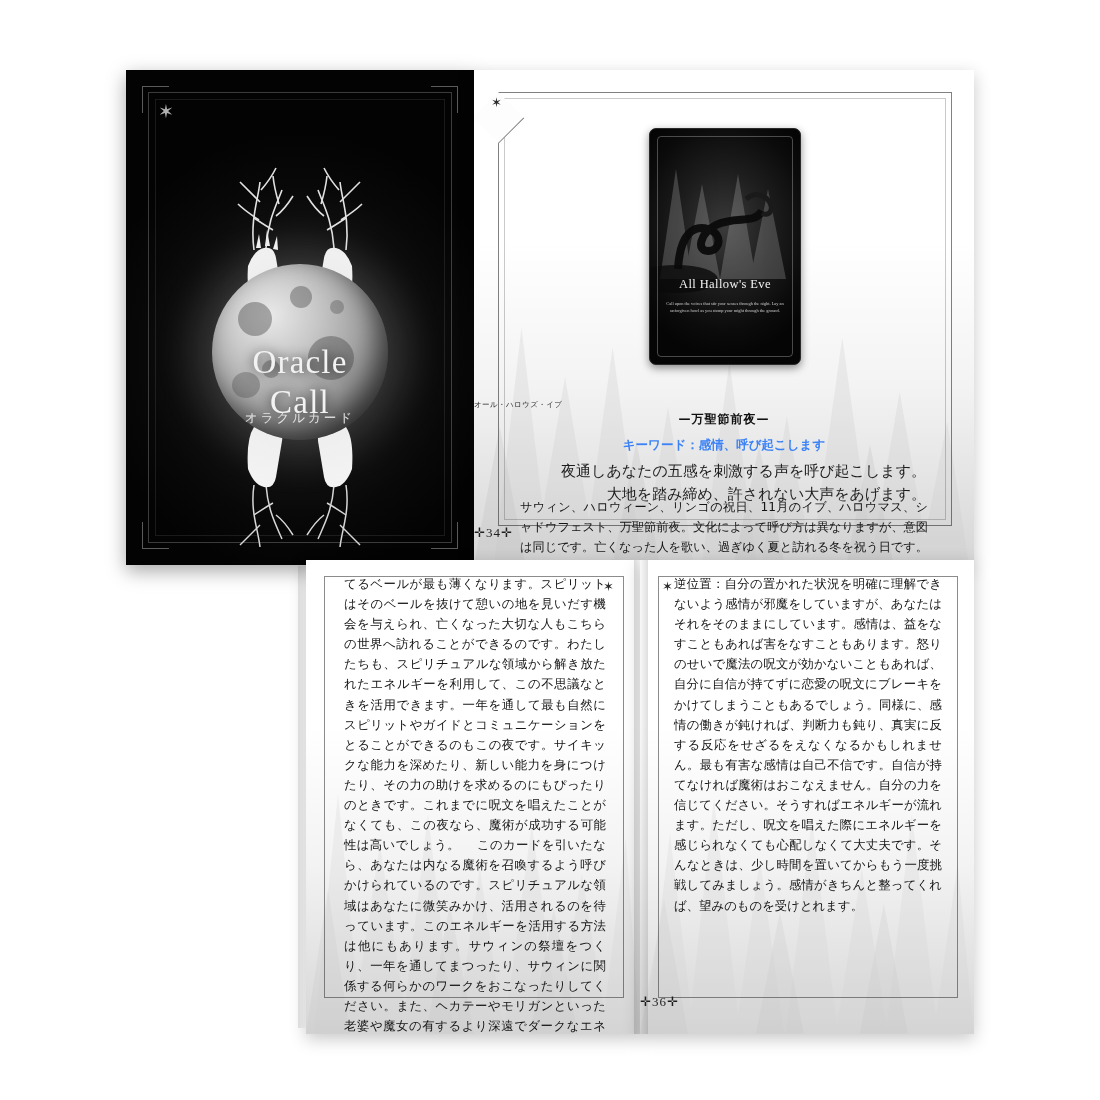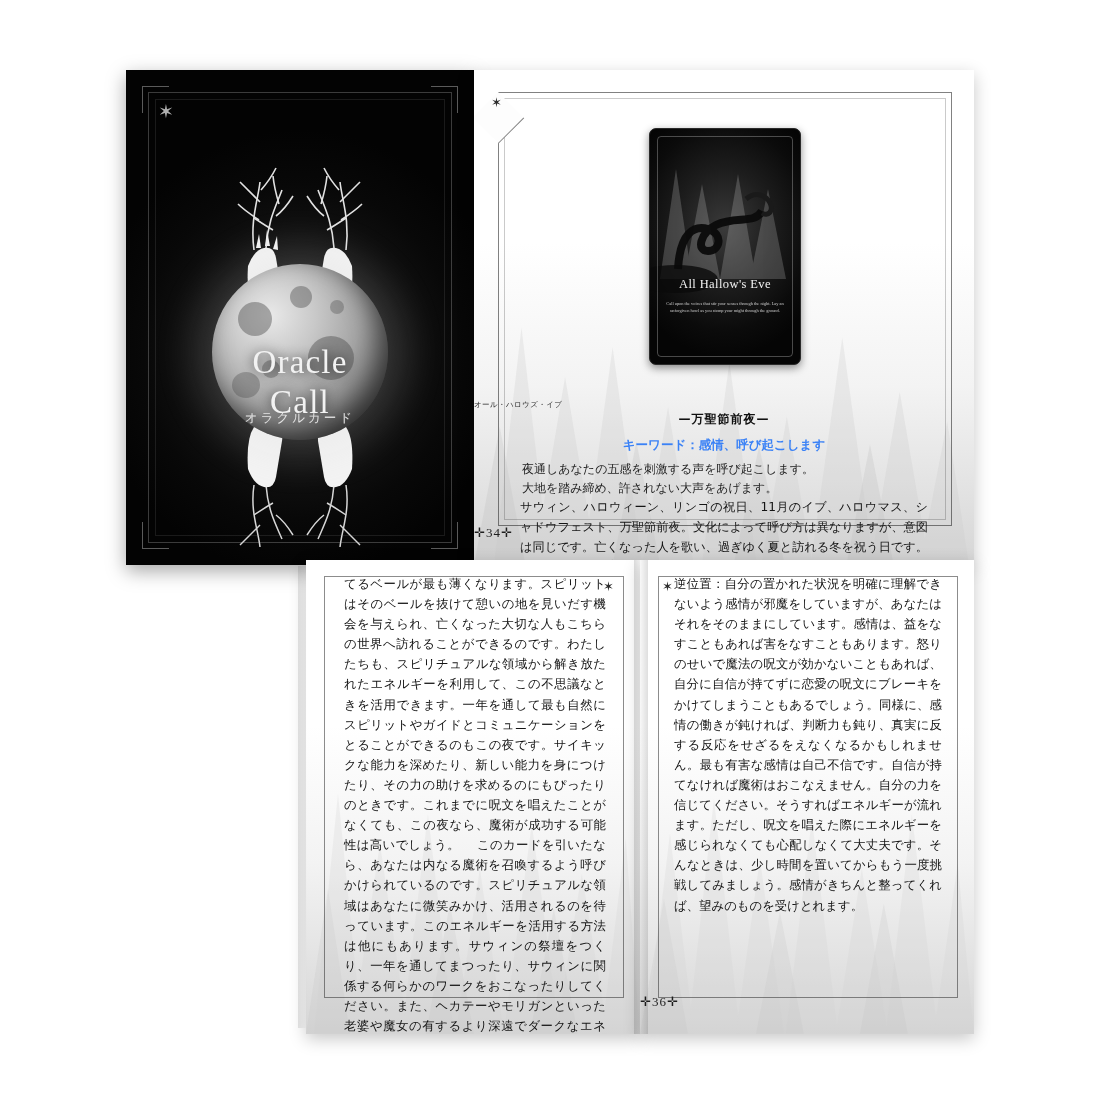--- a/index.html
+++ b/index.html
@@ -243,22 +243,22 @@
     top: 367px;
     text-align: center;
     font-size: 12.5px;
     font-weight: bold;
     color: #3b82f6;
   }
   .entry-verse {
     position: absolute;
     left: 48px; right: 48px;
     top: 390px;
-    text-align: left;
-    font-size: 12px;
+    text-align: right;
+    font-size: 15px;
     line-height: 1.55;
     color: #1d1d1d;
   }
   .entry-body {
     position: absolute;
     left: 46px; right: 46px;
     top: 428px;
     font-size: 12.2px;
     line-height: 1.62;
     color: #141414;

